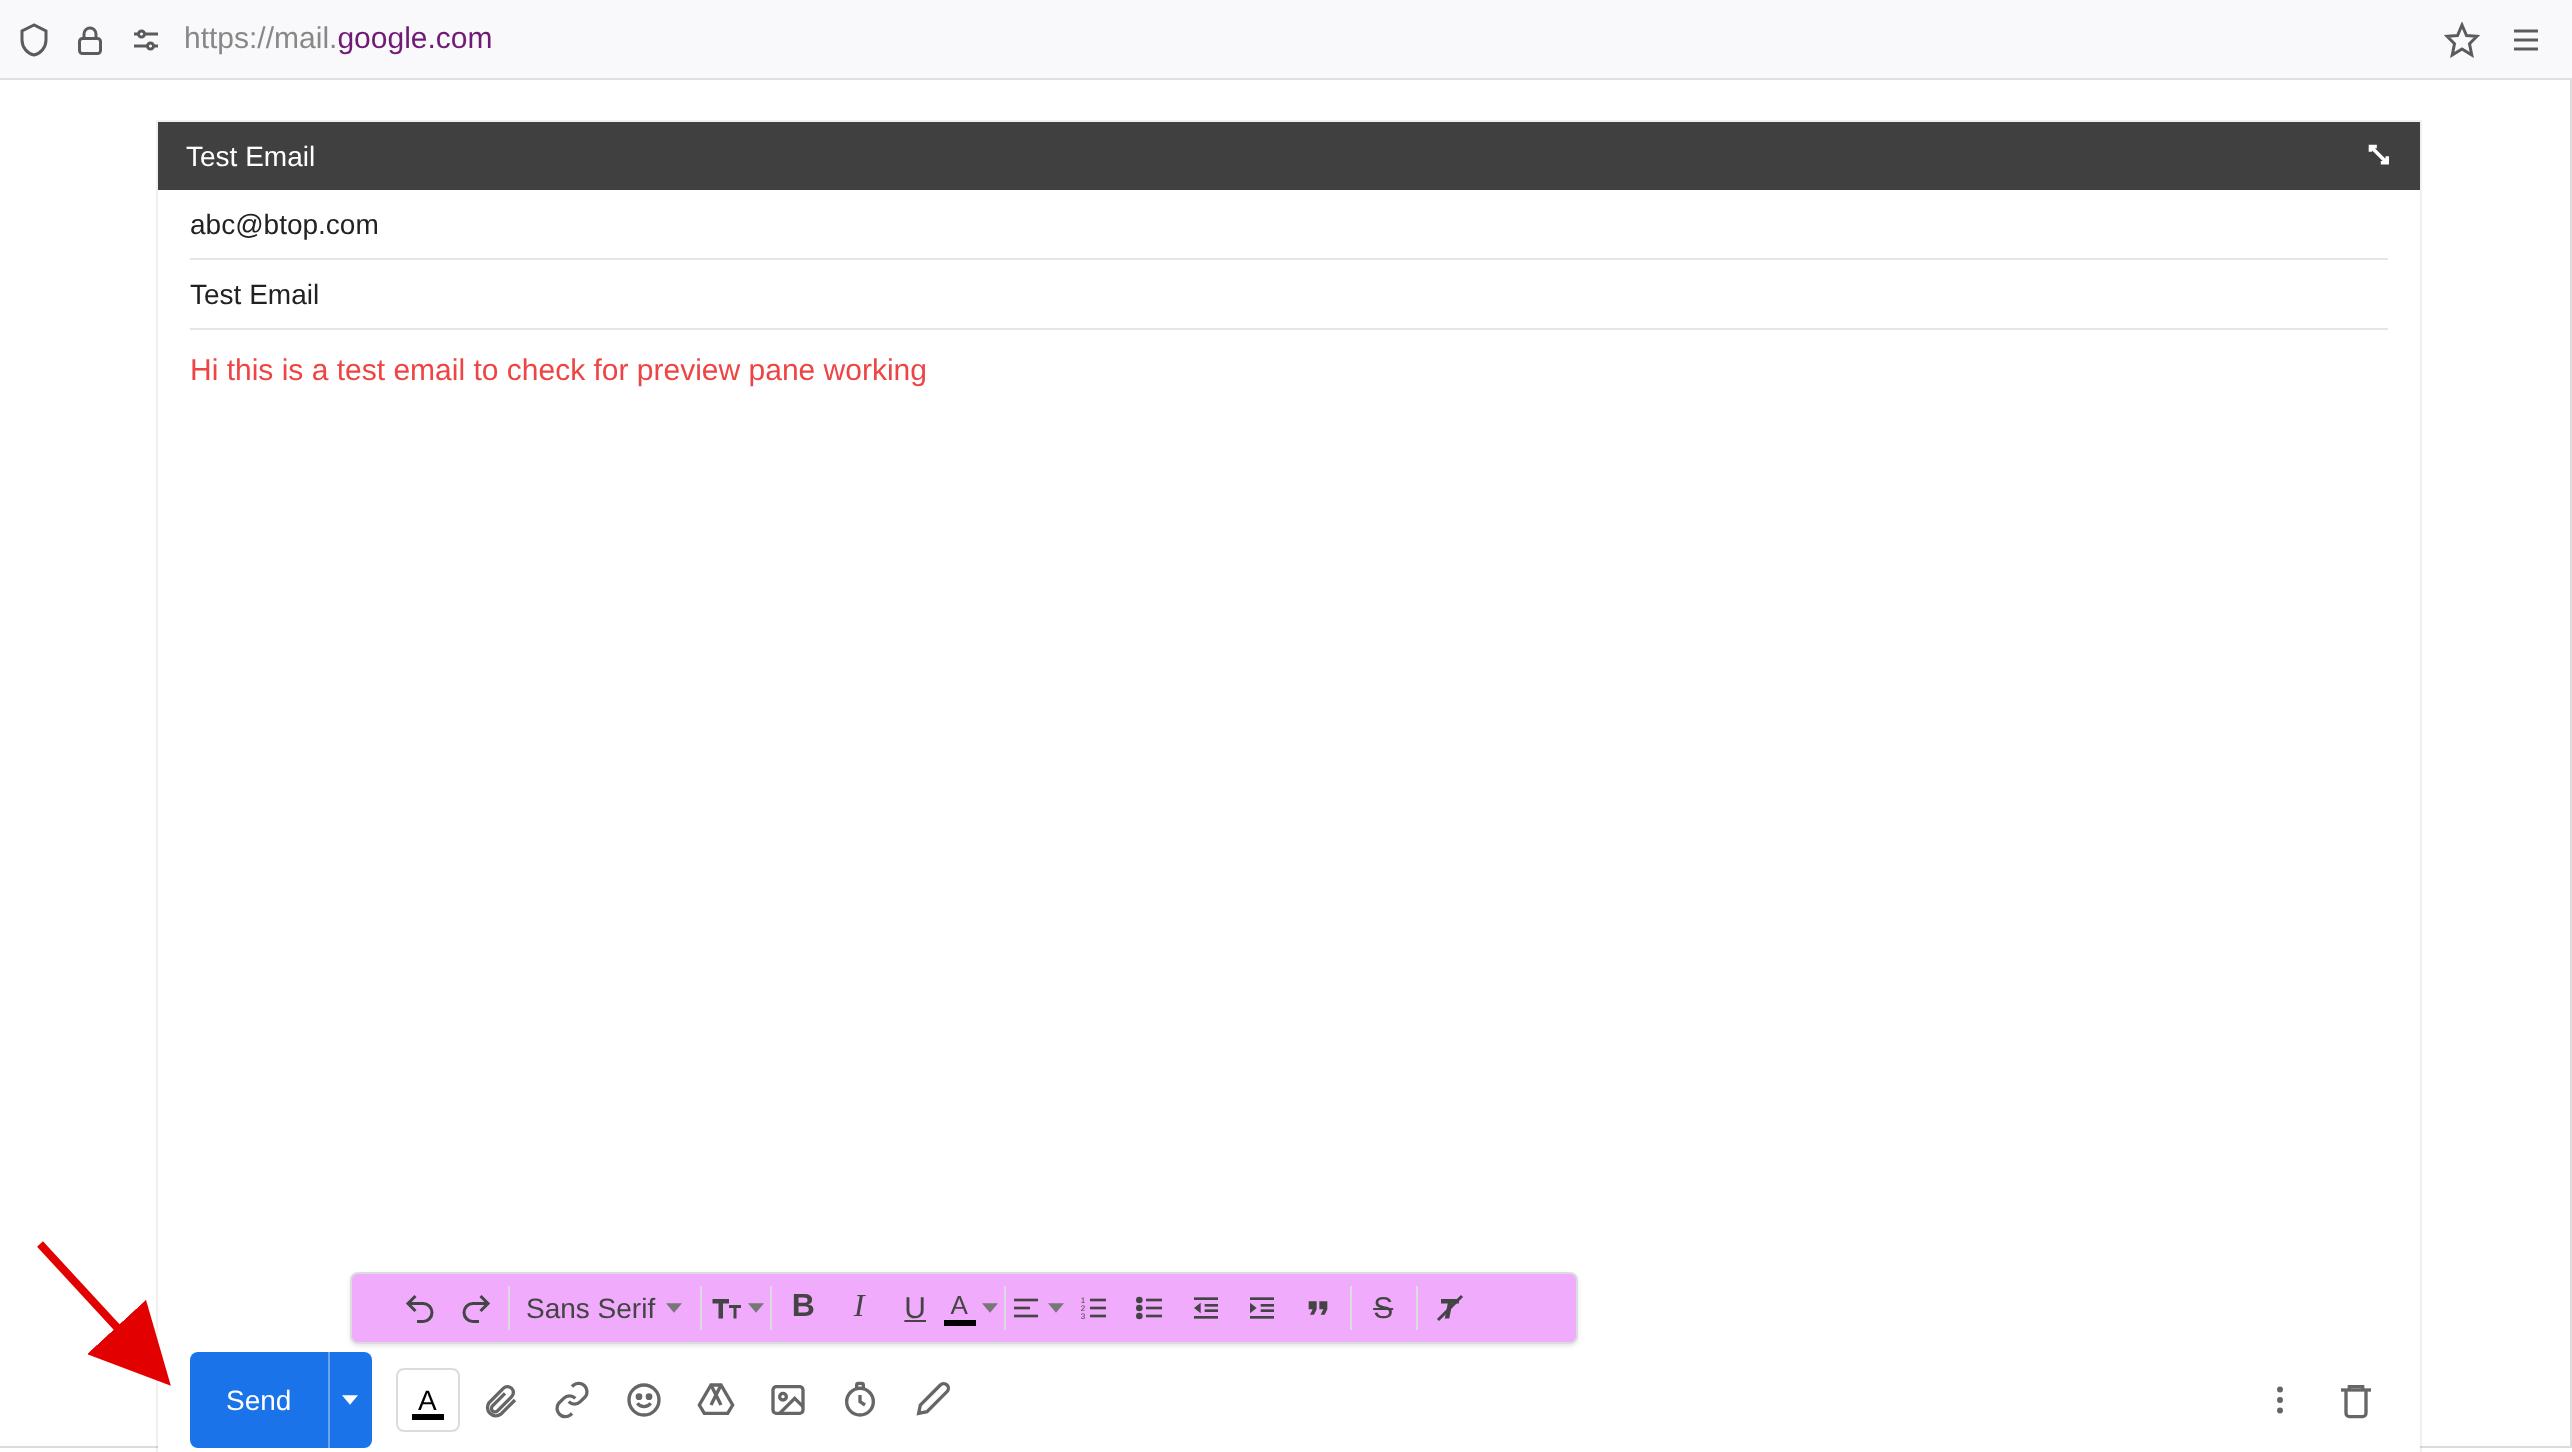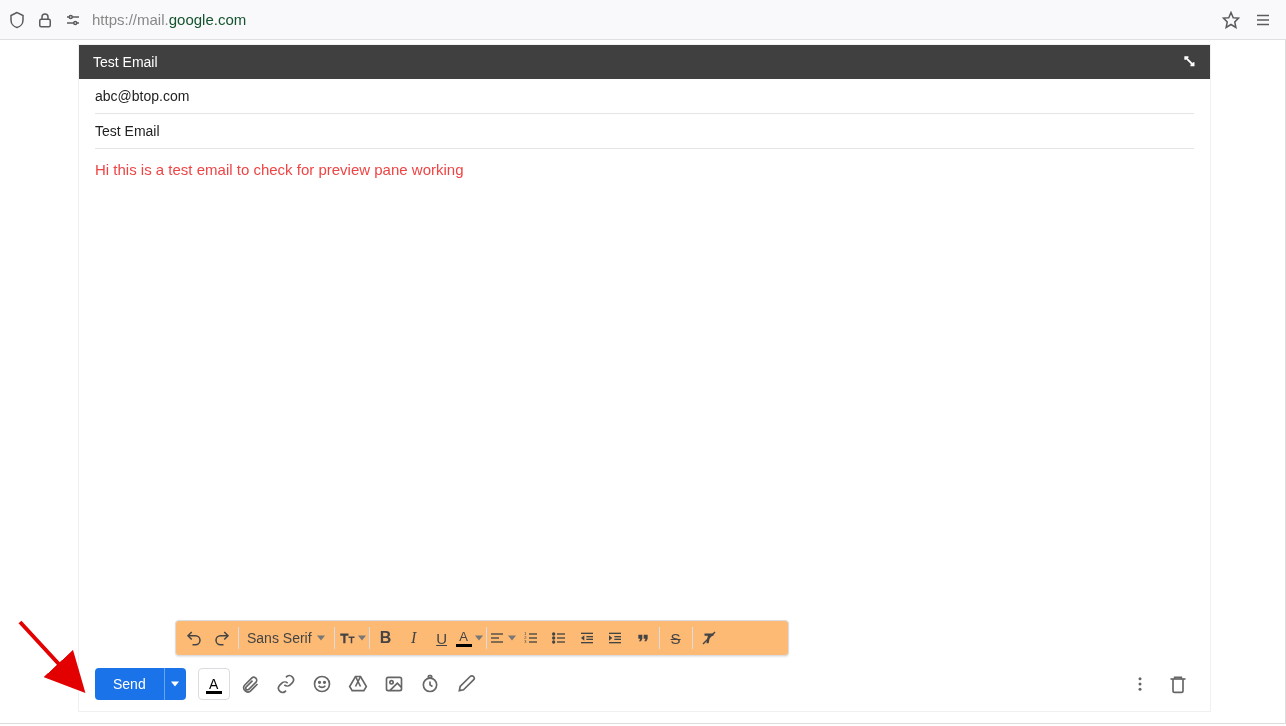--- a/index.html
+++ b/index.html
@@ -1,37 +1,37 @@
 <!DOCTYPE html>
 <html><head>
 <meta charset="utf-8">
 <style>
 html,body{margin:0;padding:0;width:1286px;height:726px;font-family:Arial,Helvetica,sans-serif;overflow:hidden;background:#fff}
 *{box-sizing:border-box}
 .browser-bar{height:40px;border-bottom:1px solid #e0e0e0;display:flex;align-items:center;padding:0 8px;gap:10px;background:#f9f9fb}
 .browser-icon{width:18px;height:18px;display:flex;align-items:center;justify-content:center;color:#5b5b5b}
 .browser-icon svg{width:18px;height:18px}
 .url-bar{flex:1;font-size:15px;color:#888;display:flex;align-items:flex-start;white-space:nowrap;overflow:hidden}
-.url-dark{color:#14532d}
+.url-dark{color:#701a75}
 .browser-right{display:flex;align-items:center;gap:14px;padding-right:6px;color:#5b5b5b}
-.compose{position:absolute;left:79px;top:45px;width:1131px;height:666px;background:#fff;box-shadow:0 0 0 1px rgba(0,0,0,.06)}
+.compose{position:absolute;left:79px;top:61px;width:1131px;height:666px;background:#fff;box-shadow:0 0 0 1px rgba(0,0,0,.06)}
 .compose-header{height:34px;background:#404040;color:#fff;display:flex;align-items:center;padding:0 14px;font-size:14px}
 .compose-header-actions{margin-left:auto;display:flex;gap:10px;align-items:center}
 .compose-header-actions svg{width:14px;height:14px;fill:#fff}
 .fields{padding:0 16px}
 .field{border-bottom:1px solid #e5e5e5;padding:9px 0;font-size:14px;color:#222}
 .body-area{padding:12px 16px;font-size:15px;color:#ef4444;height:430px}
-.format-toolbar{position:absolute;left:96px;bottom:55px;width:614px;height:36px;background:#fdba74;border:1px solid #dadce0;border-radius:4px;display:flex;align-items:center;padding:0 4px;box-shadow:0 1px 2px rgba(0,0,0,.1)}
+.format-toolbar{position:absolute;left:96px;bottom:55px;width:614px;height:36px;background:#f0abfc;border:1px solid #dadce0;border-radius:4px;display:flex;align-items:center;padding:0 20px;box-shadow:0 1px 2px rgba(0,0,0,.1)}
 .ft-btn{height:28px;min-width:28px;display:flex;align-items:center;justify-content:center;color:#444;border-radius:4px;font-size:14px}
 .ft-sep{width:1px;height:22px;background:#dadce0;margin:0 2px}
 .ft-font{padding:0 6px;gap:4px;font-size:14px}
 .ft-dd{width:10px;display:flex;align-items:center;justify-content:center}
 .ft-dd svg{width:8px;height:8px;fill:#777}
 .bottom-bar{position:absolute;left:0;right:0;bottom:0;height:54px;display:flex;align-items:center;padding:0 16px}
-.send-group{display:flex;height:32px}
+.send-group{display:flex;height:48px}
 .send-btn{background:#1a73e8;color:#fff;border:none;font-size:14px;font-weight:500;padding:0 18px;border-radius:4px 0 0 4px;display:flex;align-items:center}
 .send-dd{width:22px;background:#1a73e8;border-left:1px solid rgba(255,255,255,.35);border-radius:0 4px 4px 0;display:flex;align-items:center;justify-content:center}
 .send-dd svg{width:8px;height:8px;fill:#fff}
 .bb-icons{display:flex;align-items:center;gap:4px;margin-left:12px}
 .bb-btn{width:32px;height:32px;display:flex;align-items:center;justify-content:center;color:#666;border-radius:50%}
 .bb-right{margin-left:auto;display:flex;align-items:center;gap:6px}
 .text-a-btn{position:relative;border:1px solid #dadce0;border-radius:4px;width:32px;height:32px;display:flex;align-items:center;justify-content:center}
 .text-a-btn .under{position:absolute;bottom:5px;left:7px;right:7px;height:3px;background:#000}
 .color-a{position:relative;display:flex;flex-direction:column;align-items:center;gap:0}
 .color-a .under{width:16px;height:3px;background:#000}

